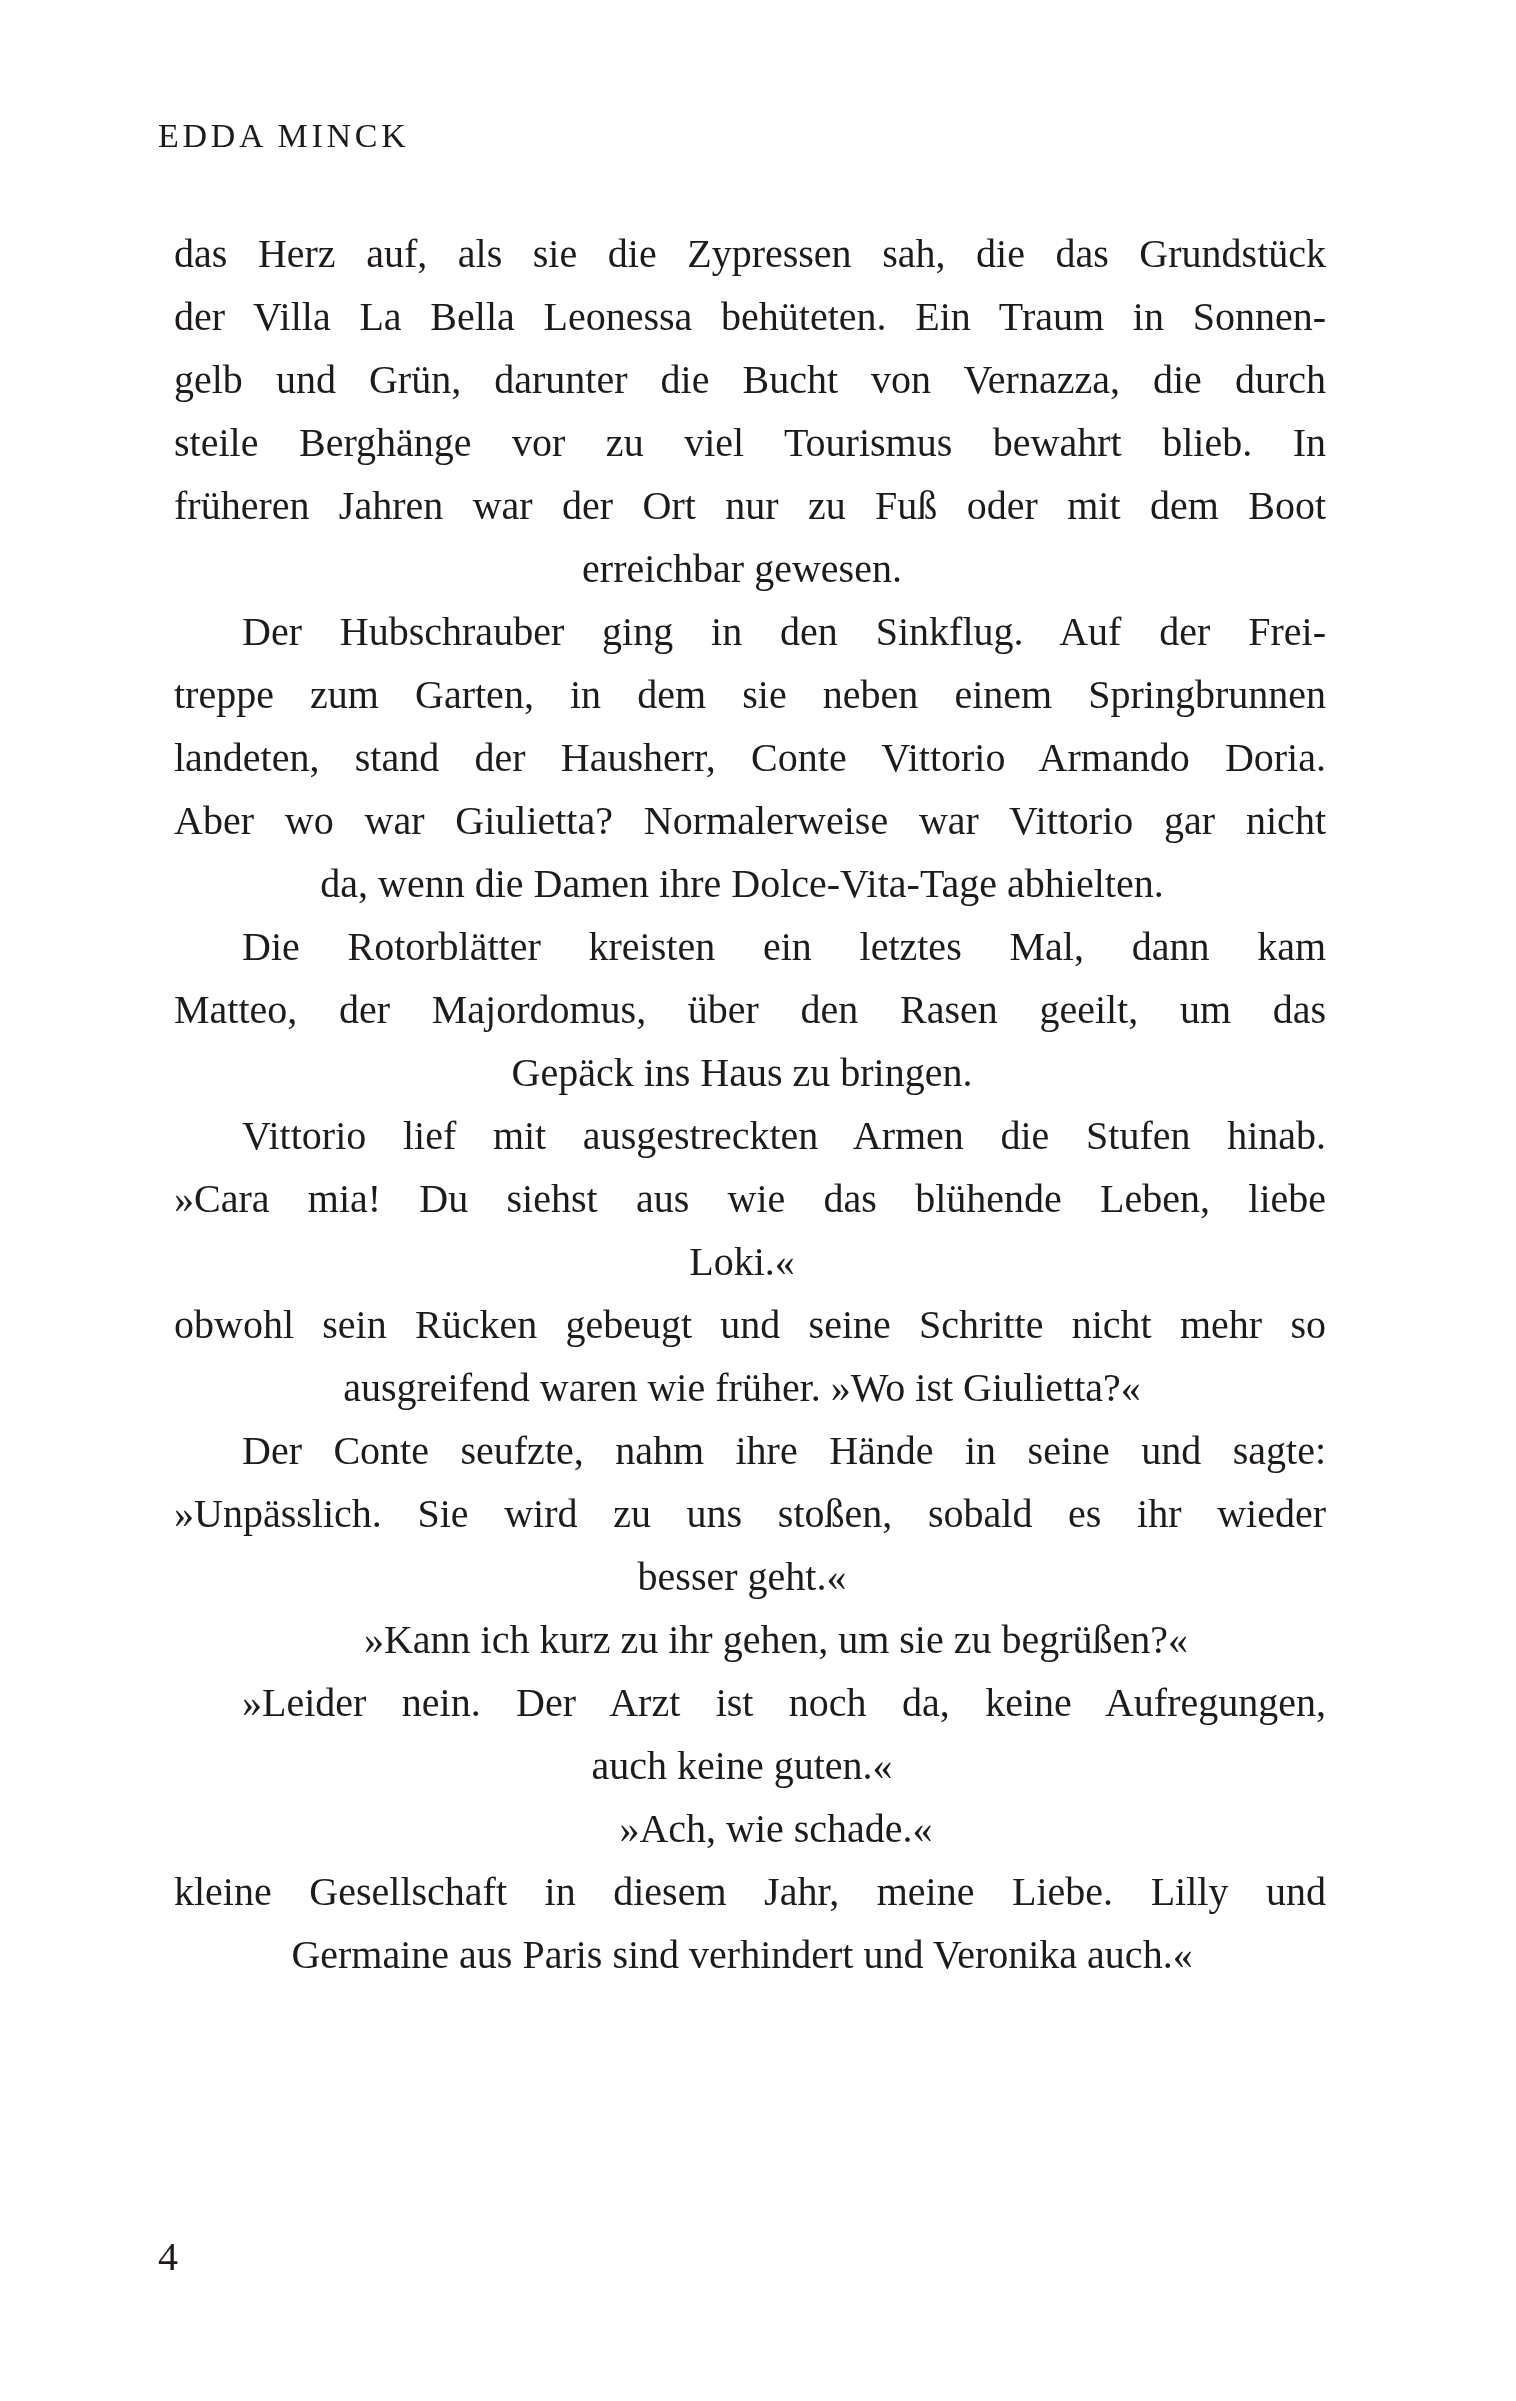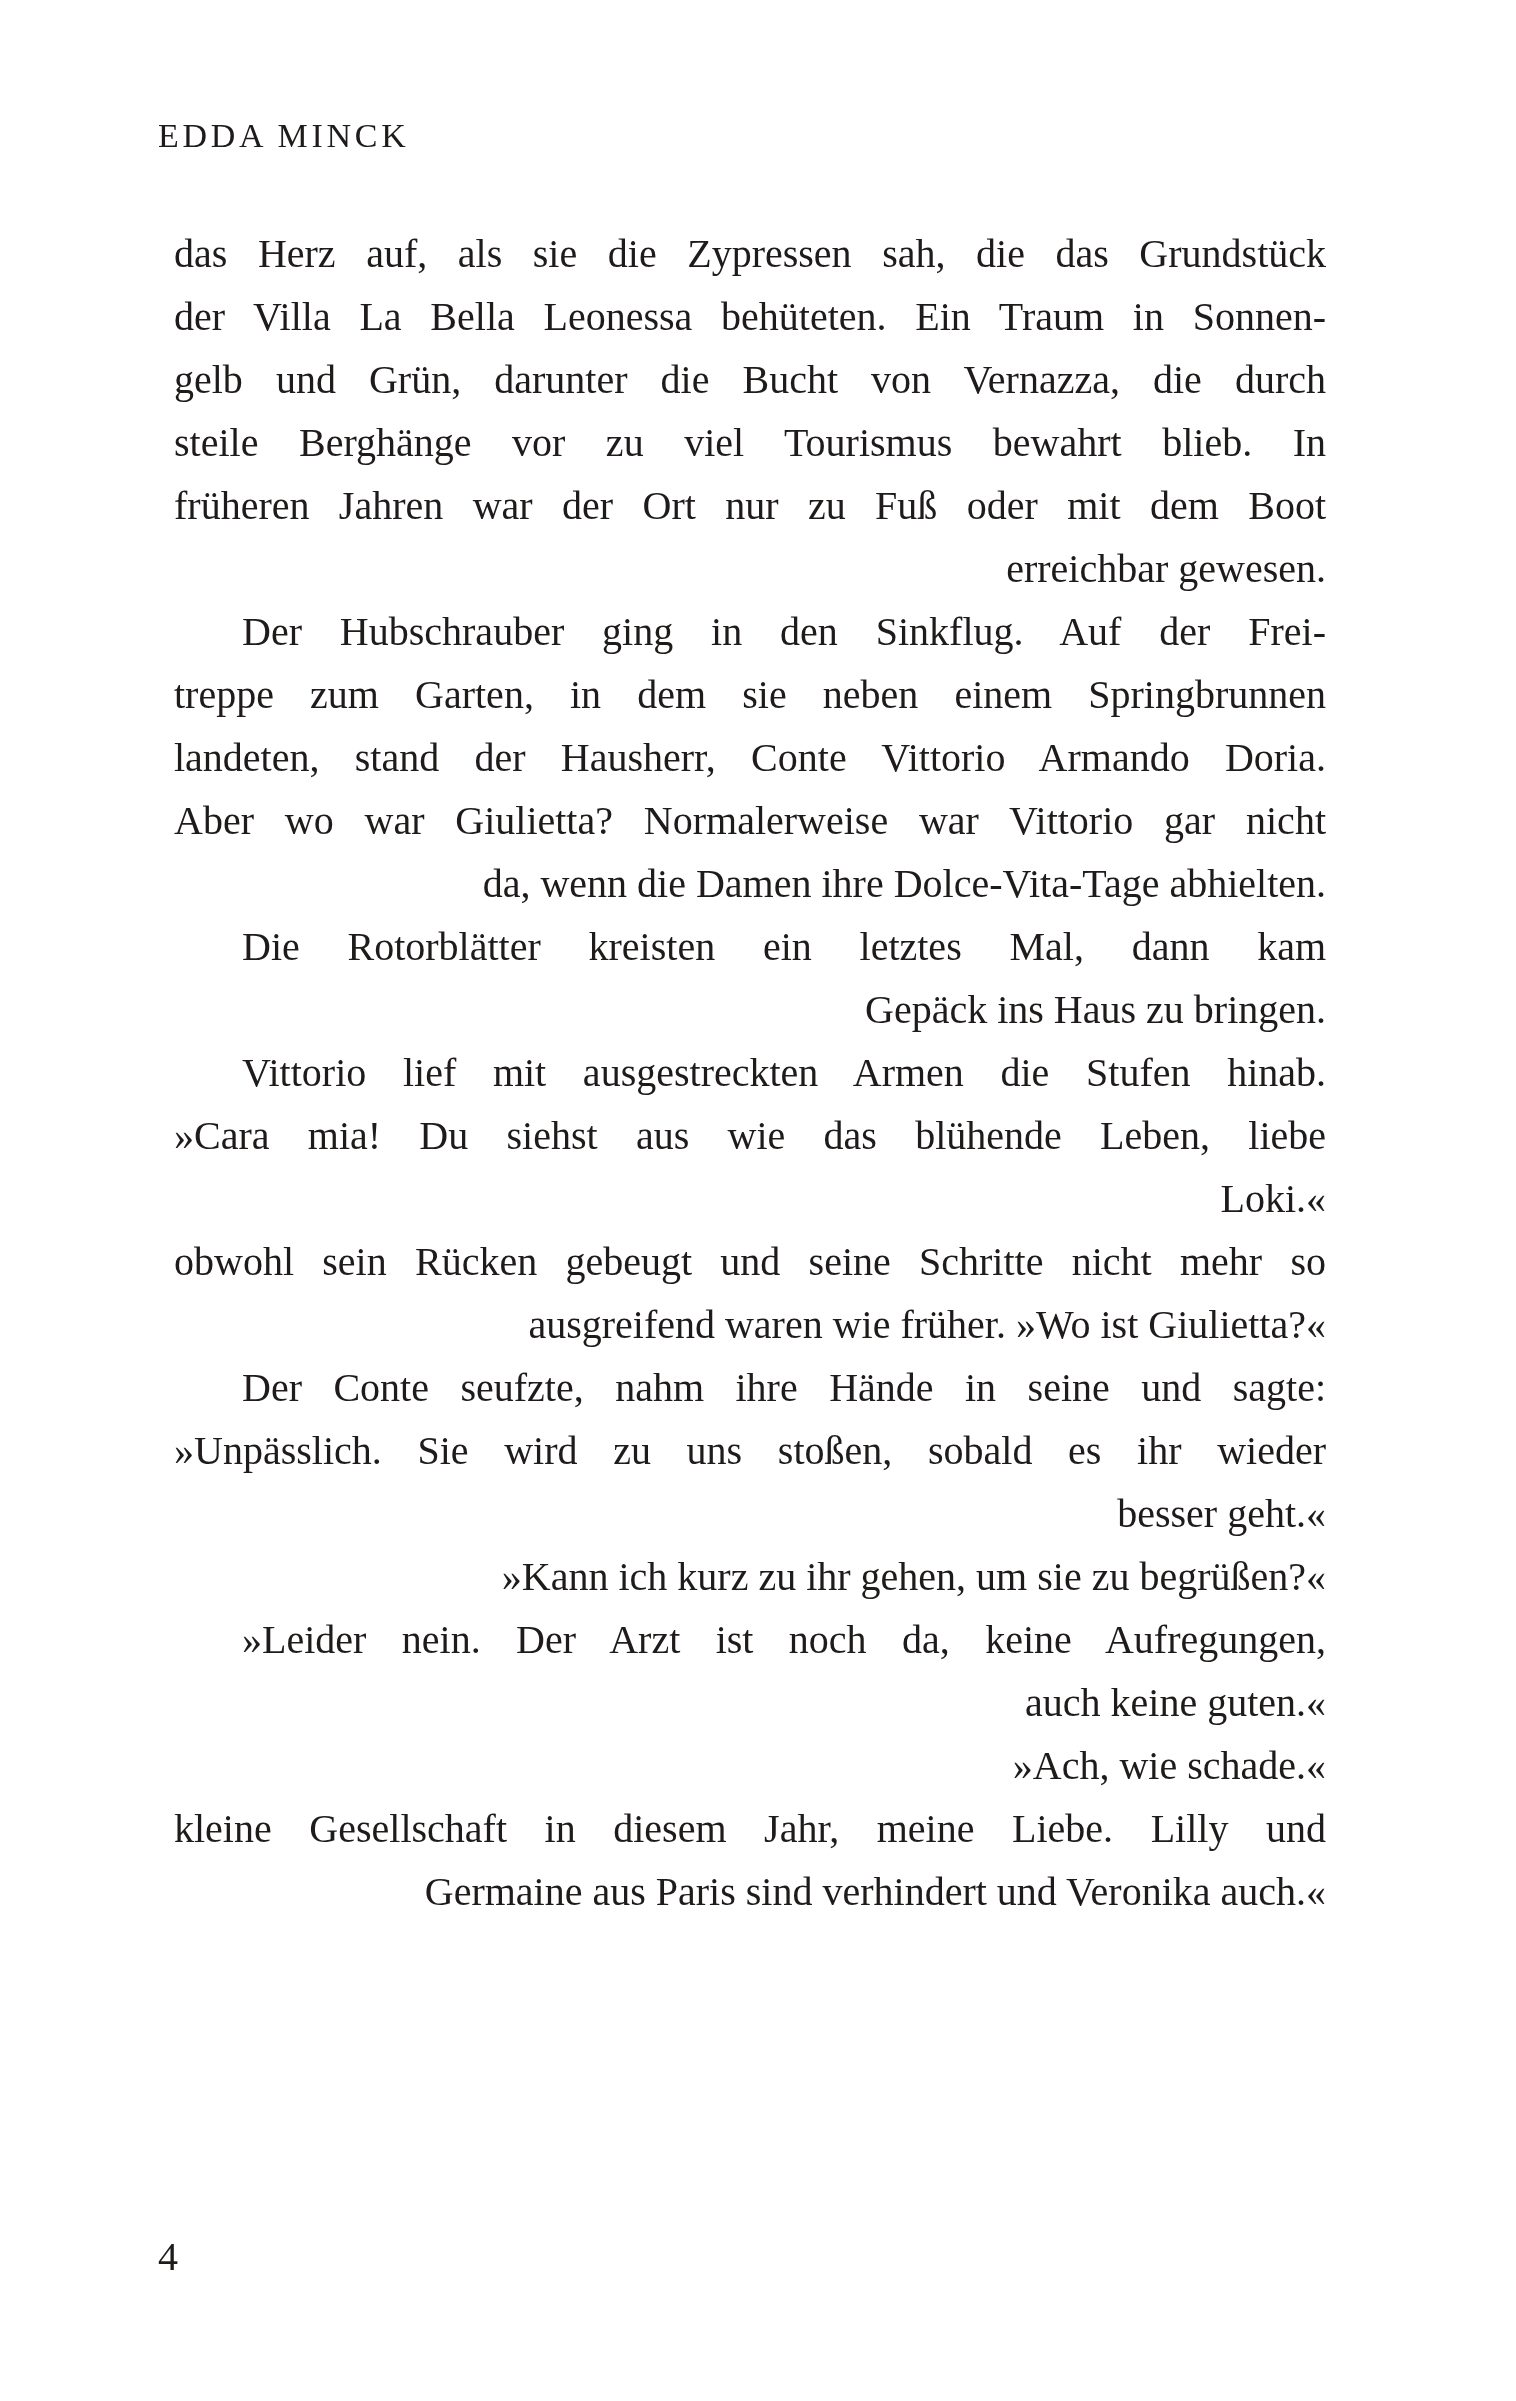--- a/index.html
+++ b/index.html
@@ -31,21 +31,21 @@
     left: 158px;
     top: 222px;
     width: 1168px;
     font-size: 40px;
     line-height: 63px;
     color: #1e1b1a;
   }
   .line {
     display: block;
     min-height: 63px;
-    text-align: right;
+    text-align: center;
   }
   .line.just {
     text-align: justify;
     text-align-last: justify;
     margin-left: 16px;
   }
   .line.indent {
     padding-left: 68px;
   }
   .page-number {
@@ -70,20 +70,21 @@
       <div class="line just">gelb und Grün, darunter die Bucht von Vernazza, die durch</div>
       <div class="line just">steile Berghänge vor zu viel Tourismus bewahrt blieb. In</div>
       <div class="line just">früheren Jahren war der Ort nur zu Fuß oder mit dem Boot</div>
       <div class="line">erreichbar gewesen.</div>
       <div class="line just indent">Der Hubschrauber ging in den Sinkflug. Auf der Frei-</div>
       <div class="line just">treppe zum Garten, in dem sie neben einem Springbrunnen</div>
       <div class="line just">landeten, stand der Hausherr, Conte Vittorio Armando Doria.</div>
       <div class="line just">Aber wo war Giulietta? Normalerweise war Vittorio gar nicht</div>
       <div class="line">da, wenn die Damen ihre Dolce-Vita-Tage abhielten.</div>
       <div class="line just indent">Die Rotorblätter kreisten ein letztes Mal, dann kam</div>
+      <div class="line just">Matteo, der Majordomus, über den Rasen geeilt, um das</div>
       <div class="line">Gepäck ins Haus zu bringen.</div>
       <div class="line just indent">Vittorio lief mit ausgestreckten Armen die Stufen hinab.</div>
       <div class="line just">»Cara mia! Du siehst aus wie das blühende Leben, liebe</div>
       <div class="line">Loki.«</div>
       <div class="line just">obwohl sein Rücken gebeugt und seine Schritte nicht mehr so</div>
       <div class="line">ausgreifend waren wie früher. »Wo ist Giulietta?«</div>
       <div class="line just indent">Der Conte seufzte, nahm ihre Hände in seine und sagte:</div>
       <div class="line just">»Unpässlich. Sie wird zu uns stoßen, sobald es ihr wieder</div>
       <div class="line">besser geht.«</div>
       <div class="line indent">»Kann ich kurz zu ihr gehen, um sie zu begrüßen?«</div>

